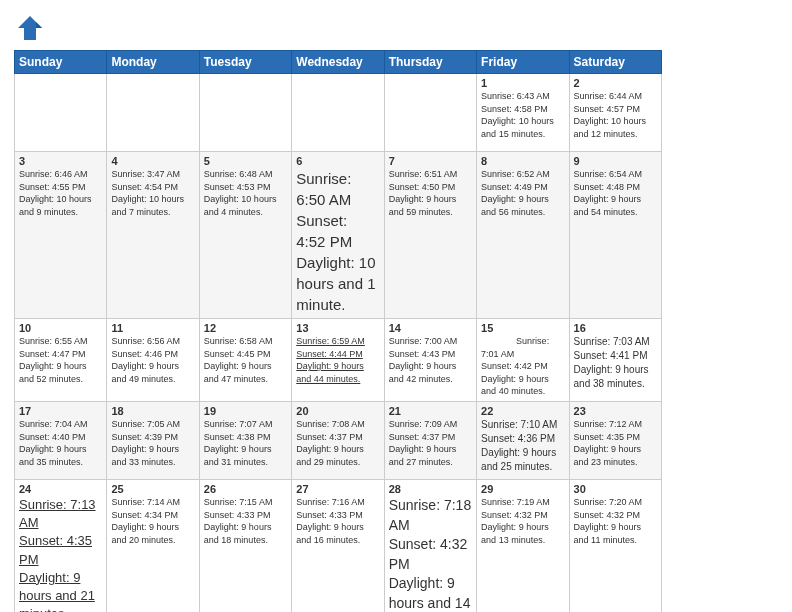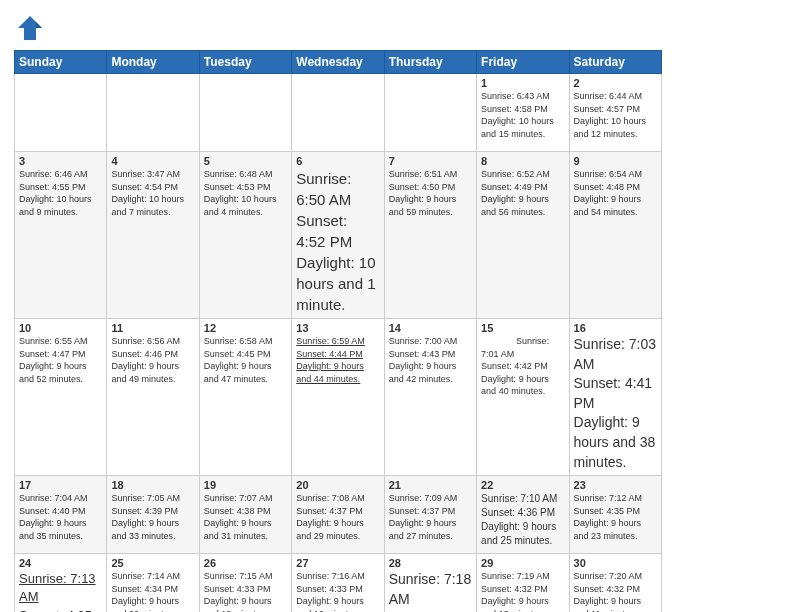--- a/index.html
+++ b/index.html
@@ -172,21 +172,21 @@
 Daylight: 9 hours and 47 minutes.</span></td>
           <td><span class="day-number">13</span><span style="white-space: pre-line; font-size: 9px; line-height: 1.4; text-decoration: underline;">Sunrise: 6:59 AM
 Sunset: 4:44 PM
 Daylight: 9 hours and 44 minutes.</span></td>
           <td><span class="day-number">14</span><span style="white-space: pre-line; font-size: 9px; line-height: 1.4;">Sunrise: 7:00 AM
 Sunset: 4:43 PM
 Daylight: 9 hours and 42 minutes.</span></td>
           <td><span class="day-number">15</span><span style="white-space: pre-line; font-size: 9px; line-height: 1.4; margin-left: 35px;">Sunrise: 7:01 AM
 Sunset: 4:42 PM
 Daylight: 9 hours and 40 minutes.</span></td>
-          <td><span class="day-number">16</span><span style="white-space: pre-line; font-size: 14px; line-height: 1.4;">Sunrise: 7:03 AM
+          <td><span class="day-number">16</span><span style="white-space: pre-line; font-size: 10px; line-height: 1.4;">Sunrise: 7:03 AM
 Sunset: 4:41 PM
 Daylight: 9 hours and 38 minutes.</span></td>
         </tr>
         <tr class="row-even">
           <td><span class="day-number">17</span><span style="white-space: pre-line; font-size: 9px; line-height: 1.4;">Sunrise: 7:04 AM
 Sunset: 4:40 PM
 Daylight: 9 hours and 35 minutes.</span></td>
           <td><span class="day-number">18</span><span style="white-space: pre-line; font-size: 9px; line-height: 1.4;">Sunrise: 7:05 AM
 Sunset: 4:39 PM
 Daylight: 9 hours and 33 minutes.</span></td>

